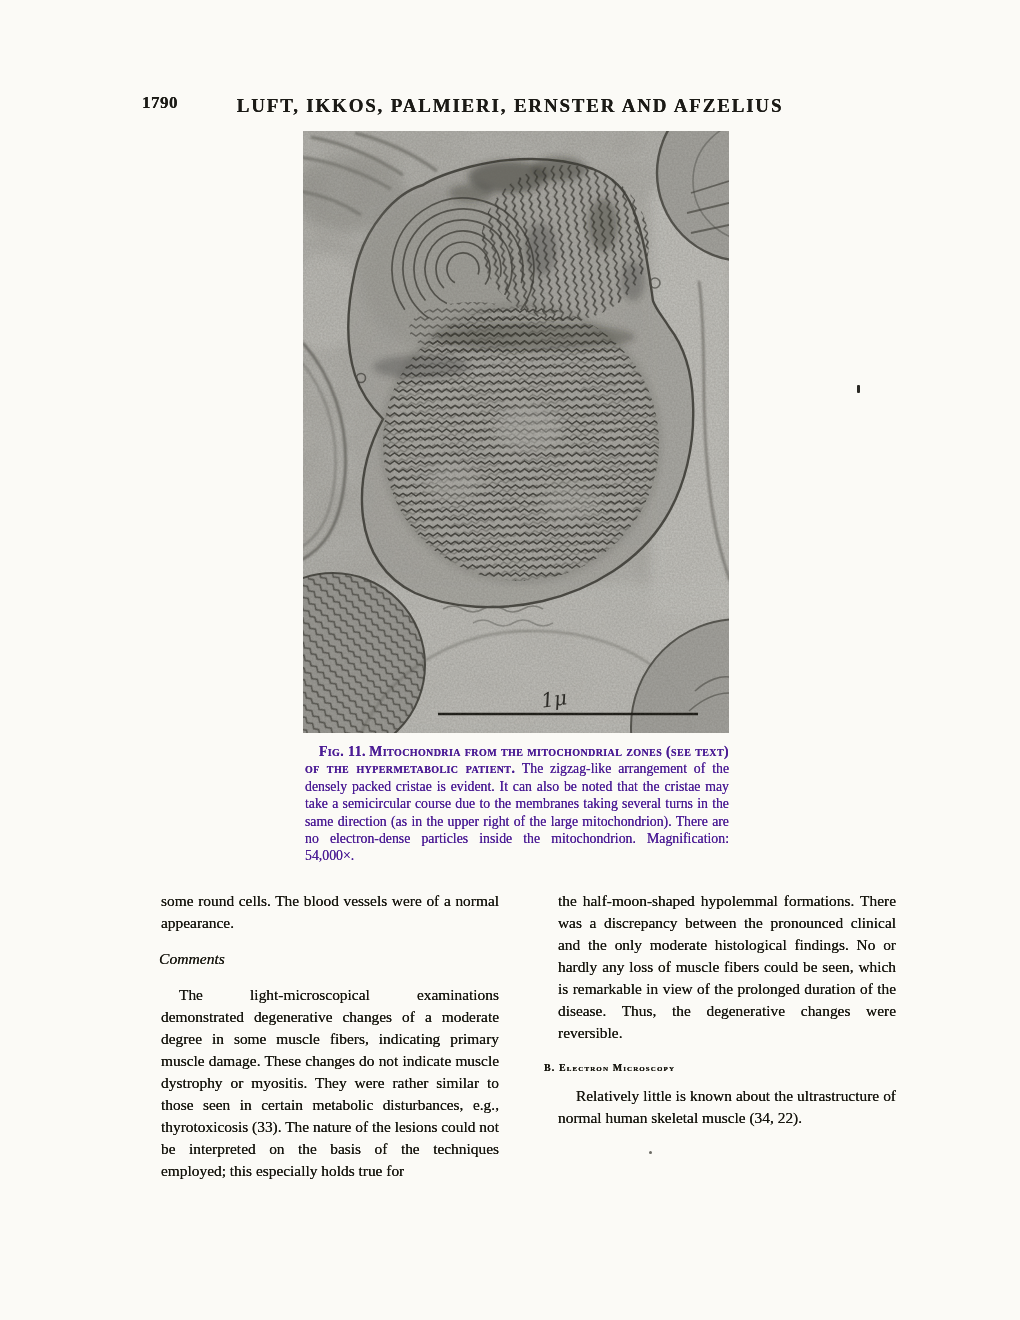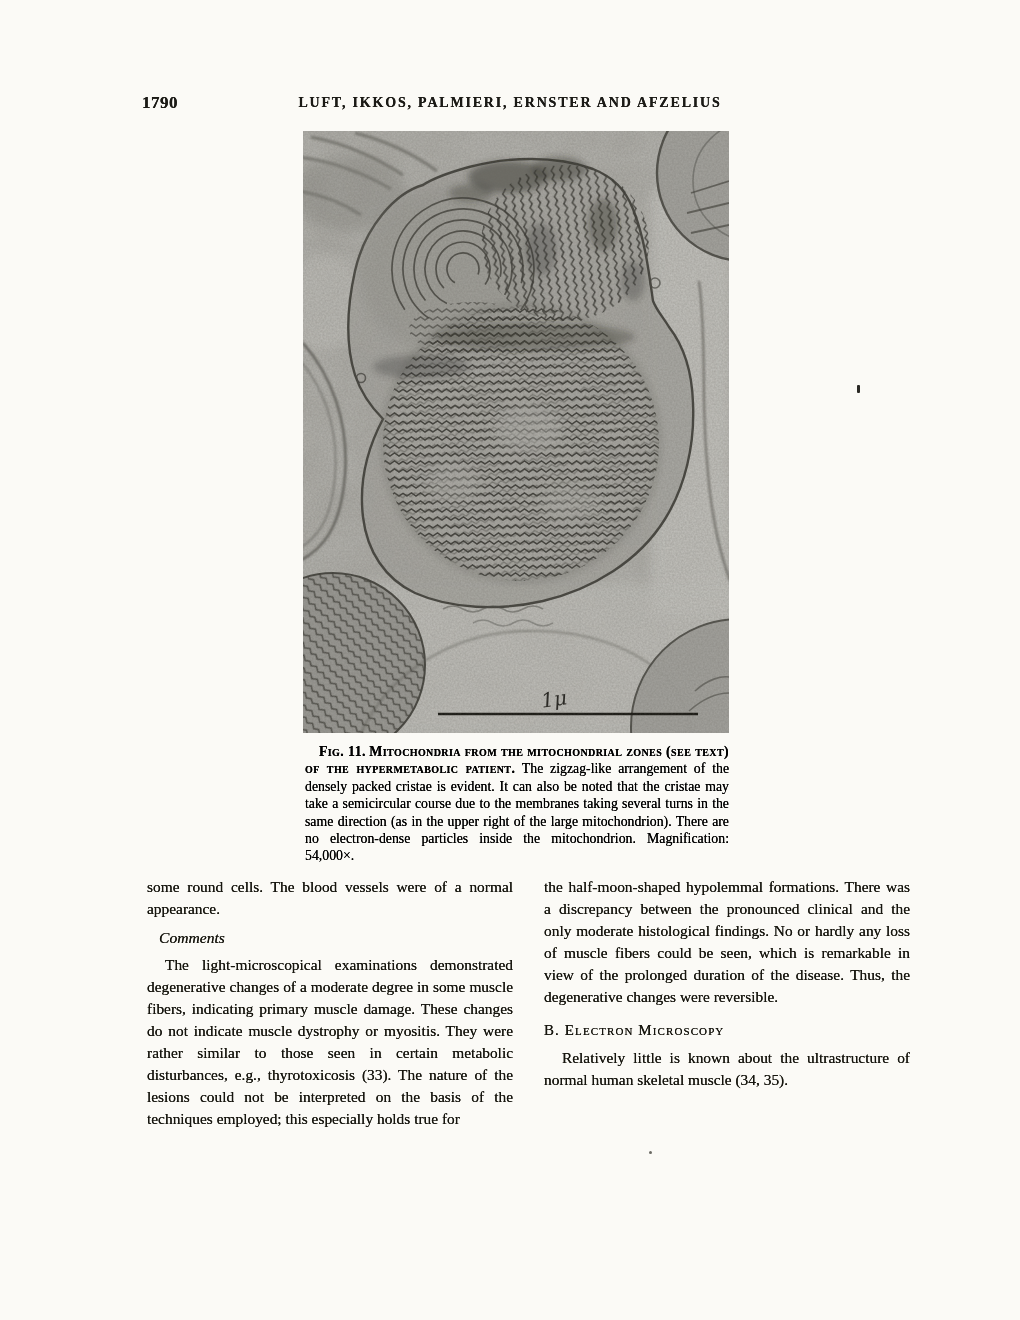--- a/index.html
+++ b/index.html
@@ -13,55 +13,55 @@
   }
   .page{position:absolute;inset:0;border-radius:15px;}
   .txt{text-shadow:0 0 .35px currentColor;}
 
   .page-number{
     position:absolute;left:142px;top:93px;
     font-size:17px;font-weight:700;letter-spacing:.5px;
   }
   .running-head{
     position:absolute;left:0;top:95px;width:1020px;
-    text-align:center;font-size:14px;font-weight:600;
+    text-align:center;font-size:19px;font-weight:600;
     letter-spacing:1.8px;
   }
 
   .figure{
     position:absolute;left:303px;top:131px;width:426px;height:602px;
     background:#b5b4af;
   }
   .figure svg{display:block;width:426px;height:602px;}
 
   .caption{
     position:absolute;left:305px;top:743px;width:424px;
     font-size:13.8px;line-height:17.4px;text-align:justify;
-    color:#000000;
+    color:#4c1d95;
   }
   .caption .lead{font-variant:small-caps;letter-spacing:.4px;font-weight:600;}
   .caption .sc{font-variant:small-caps;letter-spacing:.4px;font-weight:600;}
   .caption p{margin:0;text-indent:14px;}
 
   .col{
     position:absolute;top:876px;width:366px;
     font-size:15.4px;line-height:22px;text-align:justify;
     color:#17160f;
   }
   .col-left{left:147px;}
   .col-right{left:544px;}
-  .col p{margin:0;}
+  .col p{margin:14px;}
   .col p.indent{text-indent:18px;}
   .h-italic{
     font-style:italic;font-weight:normal;
     font-size:15.6px;line-height:22px;margin:7px 0 5px 12px;
   }
   .h-smallcaps{
-    font-variant:small-caps;font-weight:400;letter-spacing:1.1px;
-    font-size:15px;line-height:20px;margin:12px 0 0 0;
+    font-variant:small-caps;font-weight:700;letter-spacing:1.1px;
+    font-size:10px;line-height:20px;margin:12px 0 0 0;
   }
   .h-muscle{margin-top:9px;}
   .p-after-h{margin-top:7px !important;}
 
   .artifact-tick{
     position:absolute;left:857px;top:385px;width:3px;height:8px;
     background:#2a2925;border-radius:1px;
   }
   .artifact-dot{
     position:absolute;left:649px;top:1151px;width:3px;height:3px;
@@ -249,19 +249,19 @@
 
   <div class="col col-left txt">
     <p class="cont">some round cells.  The blood vessels were of a normal appearance.</p>
     <h2 class="h-italic">Comments</h2>
     <p class="indent">The light-microscopical examinations demonstrated degenerative changes of a moderate degree in some muscle fibers, indicating primary muscle damage.  These changes do not indicate muscle dystrophy or myositis.  They were rather similar to those seen in certain metabolic disturbances, e.g., thyrotoxicosis (33).  The nature of the lesions could not be interpreted on the basis of the techniques employed; this especially holds true for</p>
   </div>
 
   <div class="col col-right txt">
     <p class="cont">the half-moon-shaped hypolemmal formations.  There was a discrepancy between the pronounced clinical and the only moderate histological findings.  No or hardly any loss of muscle fibers could be seen, which is remarkable in view of the prolonged duration of the disease.  Thus, the degenerative changes were reversible.</p>
     <h3 class="h-smallcaps">B. Electron Microscopy</h3>
-    <p class="indent p-after-h">Relatively little is known about the ultrastructure of normal human skeletal muscle (34, 35).</p>
+    <p class="indent p-after-h">Relatively little is known about the ultrastructure of normal human skeletal muscle (34, 22).</p>
   </div>
 
   <div class="artifact-tick"></div>
   <div class="artifact-dot"></div>
 
 </div>
 
 </body></html>

